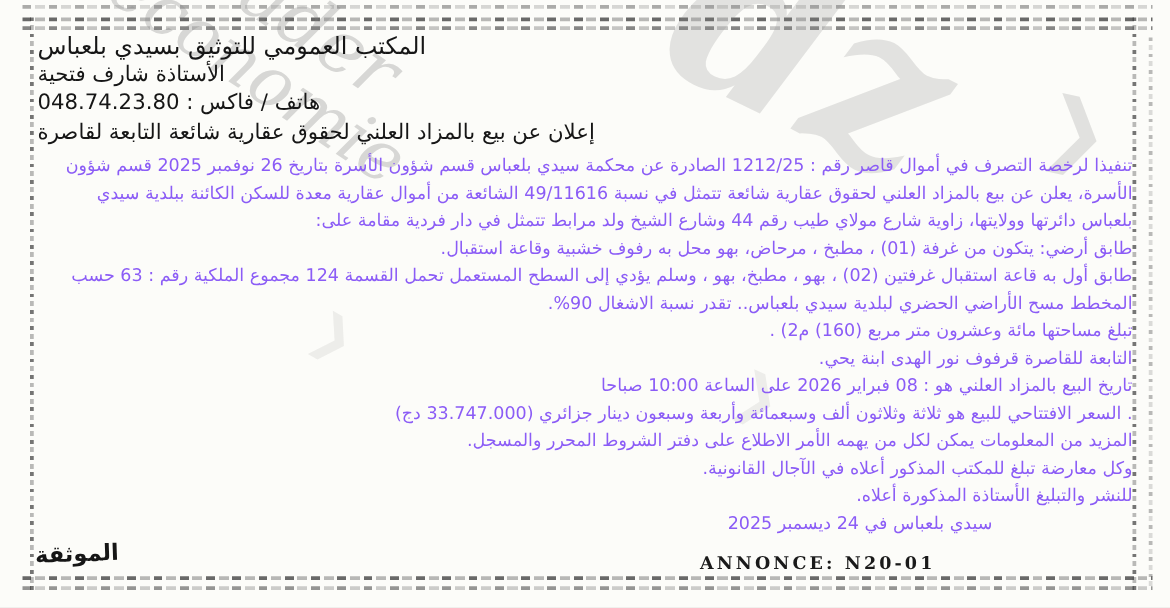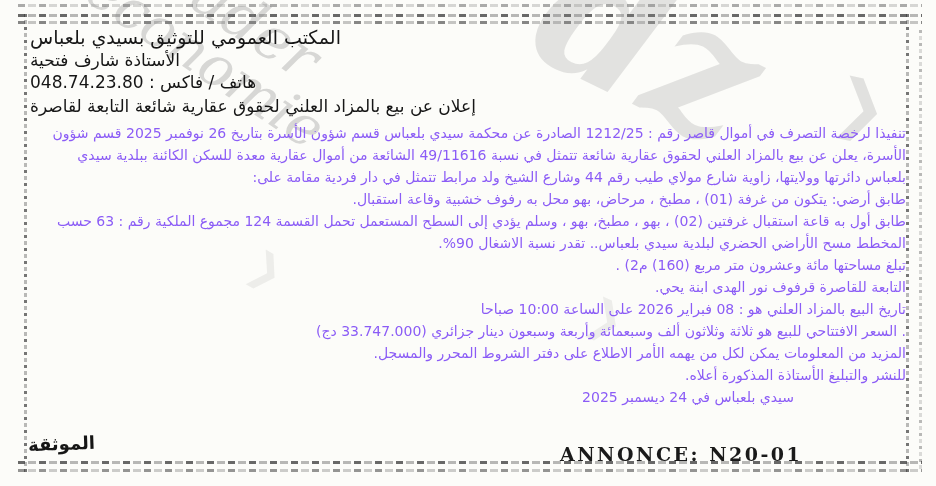--- a/index.html
+++ b/index.html
@@ -55,21 +55,21 @@
     font-size:14px;line-height:22px;white-space:nowrap;
     letter-spacing:-0.2px;color:#8b5cf6;
   }
   .bline.indent{padding-right:112px;}
   .stamp{
     position:absolute;left:28px;top:433px;z-index:3;
     direction:rtl;font-size:18px;font-weight:bold;transform:rotate(-2deg);
   }
   .annonce{
     position:absolute;left:560px;top:443px;z-index:3;
-    font-family:"DejaVu Serif",serif;font-weight:bold;font-size:19px;
+    font-family:"DejaVu Serif",serif;font-weight:bold;font-size:14px;
     letter-spacing:2.5px;color:#1a1a1a;
   }
 </style>
 </head>
 <body>
 
 <div class="page">
 
   <div class="hatch-h hatch-top-outer"></div>
   <div class="hatch-h hatch-top-a"></div>
@@ -100,20 +100,21 @@
       <div class="bline">الأسرة، يعلن عن بيع بالمزاد العلني لحقوق عقارية شائعة تتمثل في نسبة 49/11616 الشائعة من أموال عقارية معدة للسكن الكائنة ببلدية سيدي</div>
       <div class="bline">بلعباس دائرتها وولايتها، زاوية شارع مولاي طيب رقم 44 وشارع الشيخ ولد مرابط تتمثل في دار فردية مقامة على:</div>
       <div class="bline">طابق أرضي: يتكون من غرفة (01) ، مطبخ ، مرحاض، بهو محل به رفوف خشبية وقاعة استقبال.</div>
       <div class="bline">طابق أول به قاعة استقبال غرفتين (02) ، بهو ، مطبخ، بهو ، وسلم يؤدي إلى السطح المستعمل تحمل القسمة 124 مجموع الملكية رقم : 63 حسب</div>
       <div class="bline">المخطط مسح الأراضي الحضري لبلدية سيدي بلعباس.. تقدر نسبة الاشغال 90%.</div>
       <div class="bline">تبلغ مساحتها مائة وعشرون متر مربع (160) م2) .</div>
       <div class="bline">التابعة للقاصرة قرفوف نور الهدى ابنة يحي.</div>
       <div class="bline">تاريخ البيع بالمزاد العلني هو : 08 فبراير 2026 على الساعة 10:00 صباحا</div>
       <div class="bline">. السعر الافتتاحي للبيع هو ثلاثة وثلاثون ألف وسبعمائة وأربعة وسبعون دينار جزائري (33.747.000 دج)</div>
       <div class="bline">المزيد من المعلومات يمكن لكل من يهمه الأمر الاطلاع على دفتر الشروط المحرر والمسجل.</div>
+      <div class="bline">وكل معارضة تبلغ للمكتب المذكور أعلاه في الآجال القانونية.</div>
       <div class="bline">للنشر والتبليغ الأستاذة المذكورة أعلاه.</div>
       <div class="bline indent">سيدي بلعباس في 24 ديسمبر 2025</div>
     </div>
   </div>
 
   <div class="stamp">الموثقة</div>
   <div class="annonce">ANNONCE: N20-01</div>
 
 </div>
 

